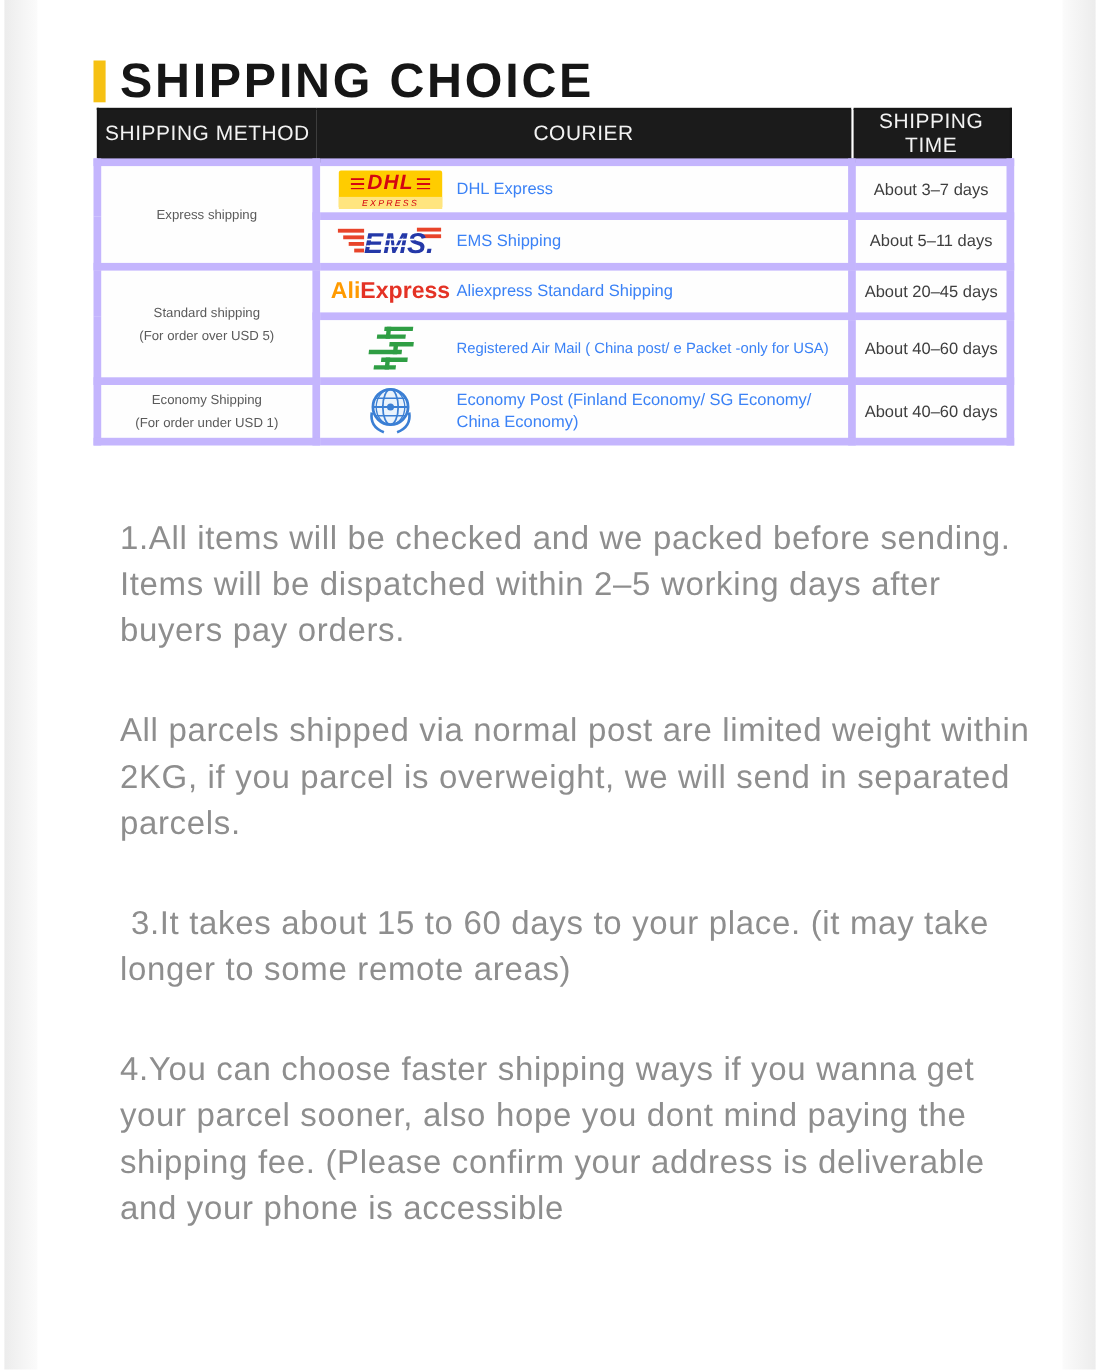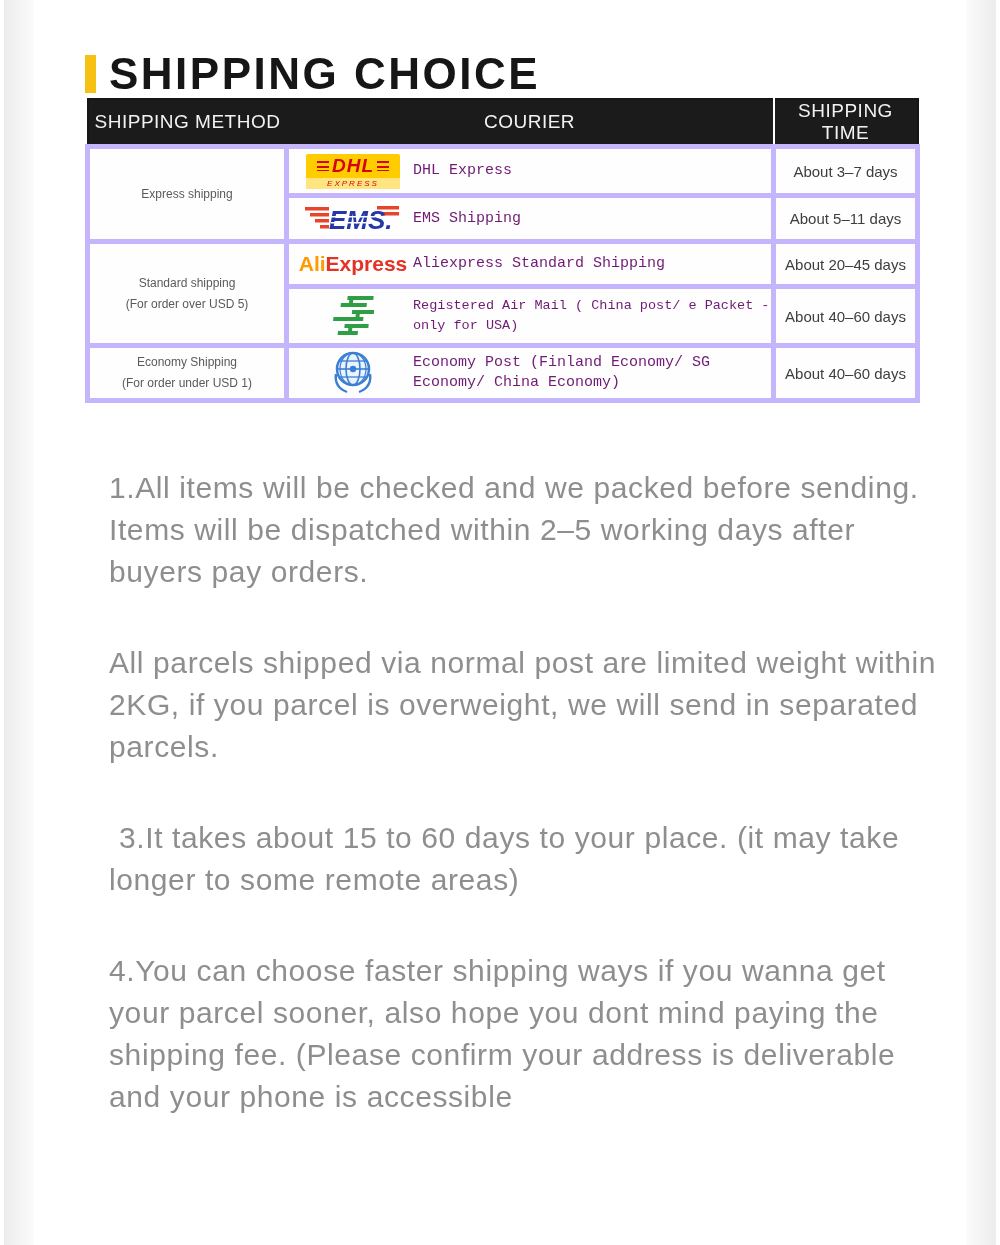--- a/index.html
+++ b/index.html
@@ -31,35 +31,35 @@
     border-collapse:collapse;
     border:2px solid #161616;
   }
   .ship-table thead th {
     background:#1B1B1B; color:#f2f2f2;
     font-size:19px; font-weight:normal; letter-spacing:0.5px;
     height:34px; text-align:center; vertical-align:middle;
   }
   .ship-table thead th.th-time { border-left:2px solid #ffffff; }
   .ship-table tbody td {
-    border:5px solid #c4b5fd; vertical-align:middle;
+    border:7px solid #c4b5fd; vertical-align:middle;
     background:#fefefe;
   }
   .r-dhl td { height:49px; }
   .r-ems td { height:46px; }
   .r-ali td { height:45px; }
   .r-air td { height:59px; }
   .r-eco td { height:55px; }
 
   td.method { text-align:center; color:#5a5a5a; font-size:12px; line-height:21px; }
   td.time   { text-align:center; color:#3e3e3e; font-size:15px; }
 
   .courier-cell { display:flex; align-items:center; padding-left:10px; }
   .logo-box { width:108px; display:flex; justify-content:center; align-items:center; flex-shrink:0; }
-  .courier-name { font-size:15px; color:#701a75; padding-left:6px; line-height:20px;font-family:Liberation Mono, monospace; }
+  .courier-name { font-size:15px; color:#3b82f6; padding-left:6px; line-height:20px; }
   .courier-name.small { font-size:13.5px; }
   .courier-name.wrap  { padding-right:8px; }
 
   
   .dhl { width:94px; background:#FFCC00; padding-top:2px; border-radius:2px; }
   .dhl-main { display:flex; align-items:center; justify-content:center; gap:3px;
               font-size:19px; font-weight:bold; font-style:italic; color:#D40511;
               letter-spacing:1px; line-height:20px; }
   .dhl-lines { width:12px; height:10px;
                background:repeating-linear-gradient(#D40511 0 2px, transparent 2px 4.5px); }

